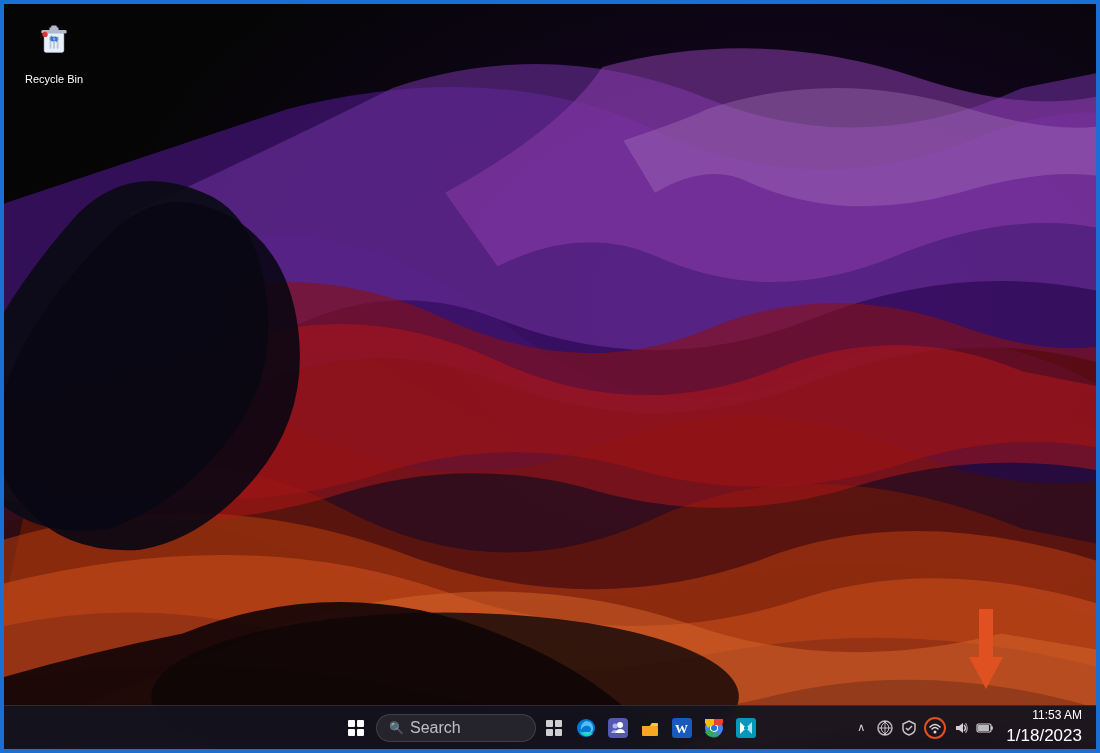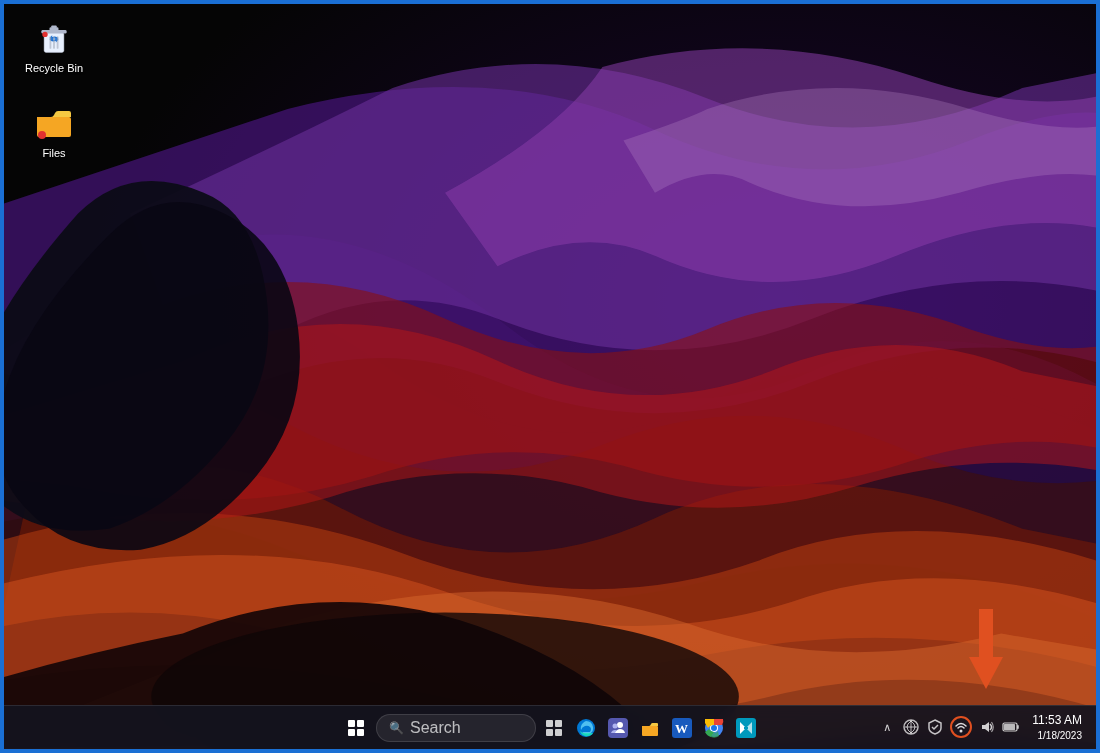--- a/index.html
+++ b/index.html
@@ -82,21 +82,21 @@
       display: flex;
       align-items: center;
       justify-content: center;
       position: relative;
     }
 
     .icon-label {
       color: #fff;
       font-size: 11px;
       text-align: center;
-      margin-top: 4px;
+      margin-top: 15px;
       text-shadow: 1px 1px 2px rgba(0,0,0,0.9);
       line-height: 1.2;
     }
 
     
     .recycle-bin-svg {
       width: 36px;
       height: 36px;
     }
 
@@ -316,31 +316,20 @@
           <rect x="13" y="18" width="2" height="14" rx="1" fill="#a0a8b8" opacity="0.6"></rect>
           <rect x="17" y="18" width="2" height="14" rx="1" fill="#a0a8b8" opacity="0.6"></rect>
           <rect x="21" y="18" width="2" height="14" rx="1" fill="#a0a8b8" opacity="0.6"></rect>
 
           <circle cx="8" cy="16" r="3" fill="#e03030"></circle>
         </svg>
       </div>
       <span class="icon-label">Recycle Bin</span>
     </div>
 
-    <div class="desktop-icon">
-      <div class="icon-image">
-        <svg class="folder-svg" viewBox="0 0 38 32" xmlns="http://www.w3.org/2000/svg">
-          <path d="M 2 10 L 2 28 Q 2 30 4 30 L 34 30 Q 36 30 36 28 L 36 12 Q 36 10 34 10 Z" fill="#f5a623"></path>
-          <path d="M 2 10 L 16 10 Q 18 10 19 8 L 20 6 Q 21 4 23 4 L 34 4 Q 36 4 36 6 L 36 10 Z" fill="#f5c842"></path>
-
-          <circle cx="7" cy="28" r="4" fill="#e03030"></circle>
-        </svg>
-      </div>
-      <span class="icon-label">Files</span>
-    </div>
   </div>
 
   <div id="arrow-annotation">
     <svg width="50" height="80" viewBox="0 0 50 80" xmlns="http://www.w3.org/2000/svg">
       <defs>
         <marker id="arrowhead" markerWidth="10" markerHeight="7" refX="10" refY="3.5" orient="auto">
           <polygon points="0 0, 10 3.5, 0 7" fill="#e05020"></polygon>
         </marker>
       </defs>
 
@@ -473,17 +462,17 @@
       <div class="tray-icon">
         <svg width="18" height="12" viewBox="0 0 18 12" xmlns="http://www.w3.org/2000/svg">
           <rect x="1" y="2" width="14" height="8" rx="1.5" fill="none" stroke="rgba(255,255,255,0.8)" stroke-width="1.2"></rect>
           <rect x="15" y="4" width="2" height="4" rx="1" fill="rgba(255,255,255,0.6)"></rect>
           <rect x="2" y="3" width="11" height="6" rx="0.5" fill="rgba(255,255,255,0.7)"></rect>
         </svg>
       </div>
 
       <div id="clock">
         <div style="font-size:12px;color:#fff;font-weight:500;">11:53 AM</div>
-        <div style="font-size:10px;color:#fff;">1/18/2023</div>
+        <div style="font-size:17px;color:#fff;">1/18/2023</div>
       </div>
     </div>
   </div>
 </div>
 
 </body></html>

